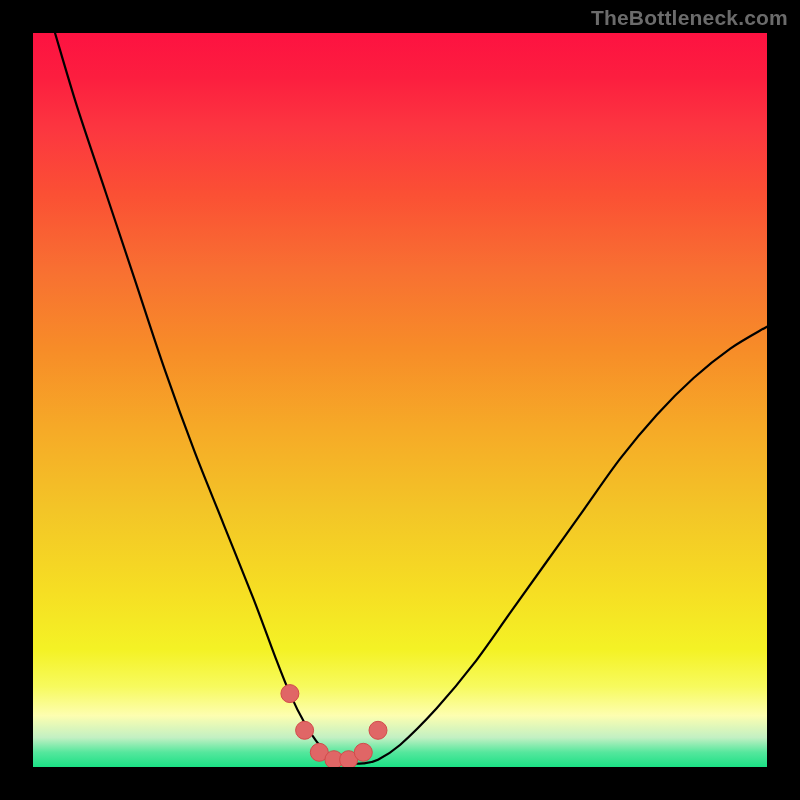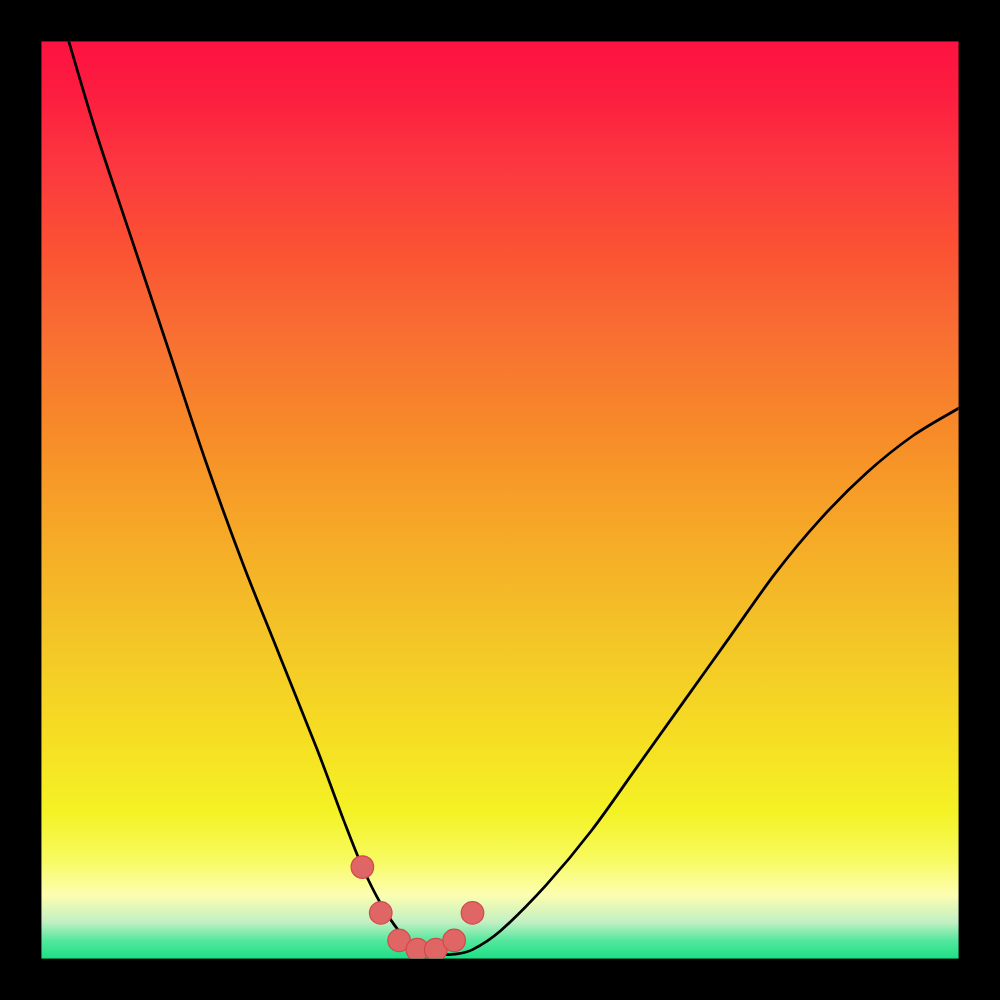--- a/index.html
+++ b/index.html
@@ -68,20 +68,21 @@
     top: 0;
     width: 734px;
     height: 734px;
   }
 </style>
 </head>
 <body>
 
 <div class="frame">
 
+  <div class="watermark">TheBottleneck.com</div>
 
   <div class="plot">
     <div class="gradient"></div>
 
     <svg class="overlay" viewBox="0 0 734 734" preserveAspectRatio="none">
       <path d="M 22.0 0.0 C 25.7 12.2, 35.5 46.5, 44.0 73.4 C 52.6 100.3, 63.6 132.1, 73.4 161.5 C 83.2 190.8, 93.0 220.2, 102.8 249.6 C 112.5 278.9, 122.3 309.5, 132.1 337.6 C 141.9 365.8, 151.7 392.7, 161.5 418.4 C 171.3 444.1, 181.1 467.3, 190.8 491.8 C 200.6 516.2, 211.6 543.2, 220.2 565.2 C 228.8 587.2, 236.1 608.0, 242.2 623.9 C 248.3 639.8, 252.0 649.6, 256.9 660.6 C 261.8 671.6, 266.7 681.4, 271.6 690.0 C 276.5 698.5, 281.4 705.9, 286.3 712.0 C 291.2 718.1, 296.0 723.6, 300.9 726.7 C 305.8 729.7, 310.7 729.7, 315.6 730.3 C 320.5 730.9, 325.4 730.9, 330.3 730.3 C 335.2 729.7, 338.9 729.7, 345.0 726.7 C 351.1 723.6, 357.2 720.5, 367.0 712.0 C 376.8 703.4, 391.5 688.7, 403.7 675.3 C 415.9 661.8, 428.2 647.1, 440.4 631.2 C 452.6 615.3, 464.9 597.0, 477.1 579.9 C 489.3 562.7, 501.6 545.6, 513.8 528.5 C 526.0 511.4, 538.3 494.2, 550.5 477.1 C 562.7 460.0, 575.0 441.6, 587.2 425.7 C 599.4 409.8, 611.7 395.1, 623.9 381.7 C 636.1 368.2, 648.4 356.0, 660.6 345.0 C 672.8 334.0, 685.1 324.2, 697.3 315.6 C 709.5 307.1, 727.9 297.3, 734.0 293.6" fill="none" stroke="#000000" stroke-width="2.2" stroke-linecap="round"></path>
       <g>
           <circle cx="256.9" cy="660.6" r="9" fill="#e06666" stroke="#d24a4a" stroke-width="1"></circle>
           <circle cx="271.6" cy="697.3" r="9" fill="#e06666" stroke="#d24a4a" stroke-width="1"></circle>
           <circle cx="286.3" cy="719.3" r="9" fill="#e06666" stroke="#d24a4a" stroke-width="1"></circle>

